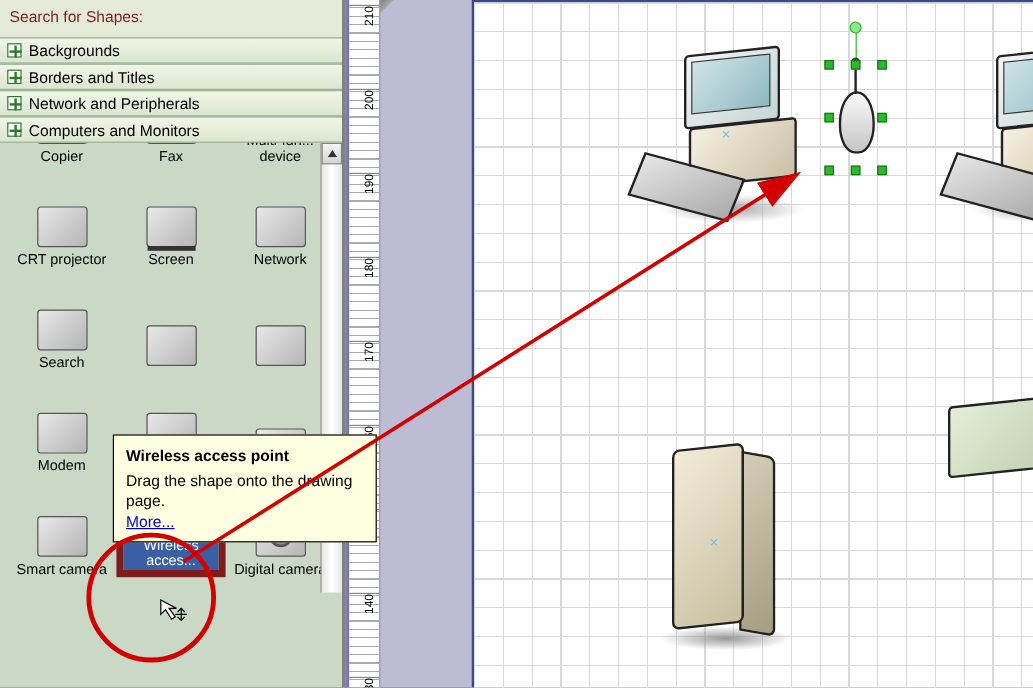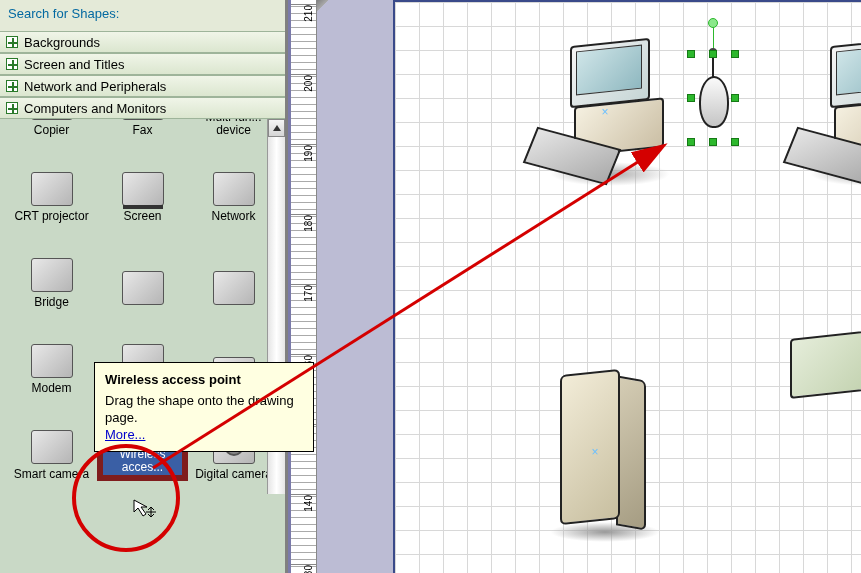--- a/index.html
+++ b/index.html
@@ -2,21 +2,21 @@
 <html><head>
 <meta charset="utf-8">
 <style>
 html,body{margin:0;padding:0;width:861px;height:573px;overflow:hidden;font-family:Tahoma,Arial,sans-serif;font-size:11px;background:#7a7aaa}
 *{box-sizing:border-box}
 #root{position:relative;width:861px;height:573px}
 
 
 .sidebar{position:absolute;left:0;top:0;width:288px;height:573px;background:#c9d9c6;border-right:3px solid #808080}
 .searchblock{background:#e4ead8;padding:6px 8px}
-.searchlabel{font-size:13px;color:#0369a1;margin-bottom:4px}
+.searchlabel{font-size:13px;color:#7f1d1d;margin-bottom:4px}
 .searchrow{display:flex;gap:4px;align-items:center}
 .searchrow input{flex:1;height:22px;border:1px solid #7a9a7a;background:#fff;padding:2px 6px;font-size:12px}
 .searchrow .ddbtn{width:22px;height:22px;border:1px solid #7a9a7a;background:linear-gradient(#f5f9ef,#d5e0c8);display:flex;align-items:center;justify-content:center}
 .searchrow .gobtn{width:22px;height:22px;background:#3aa63a;display:flex;align-items:center;justify-content:center;color:#fff;font-weight:bold}
 .stencilhdr{height:22px;border-top:1px solid #9eb49a;border-bottom:1px solid #9eb49a;background:linear-gradient(#f0f5e8,#dbe6cf);padding:0 6px;display:flex;align-items:center;gap:6px;font-size:13px}
 .stencilhdr .ico{width:12px;height:12px;border:1px solid #2a7a2a;background:#fff;position:relative}
 .stencilhdr .ico:before,.stencilhdr .ico:after{content:"";position:absolute;background:#2a7a2a}
 .stencilhdr .ico:before{left:5px;top:1px;width:2px;height:10px}
 .stencilhdr .ico:after{left:1px;top:5px;width:10px;height:2px}
 
@@ -109,21 +109,21 @@
     <div class="searchblock">
       <div class="searchlabel">Search for Shapes:</div>
     </div>
 
     <div class="stencilhdr">
         <span class="ico"></span>
         <span>Backgrounds</span>
       </div>
     <div class="stencilhdr">
         <span class="ico"></span>
-        <span>Screen and Titles</span>
+        <span>Borders and Titles</span>
       </div>
     <div class="stencilhdr">
         <span class="ico"></span>
         <span>Network and Peripherals</span>
       </div>
     <div class="stencilhdr">
         <span class="ico"></span>
         <span>Computers and Monitors</span>
       </div>
 
@@ -151,21 +151,21 @@
             <div class="ic ic-screen"></div>
             <span class="lbl">Screen</span>
           </div>
         <div class="shape">
             <div class="ic ic-router"></div>
             <span class="lbl">Network</span>
           </div>
 
         <div class="shape">
             <div class="ic ic-bridge"></div>
-            <span class="lbl">Bridge</span>
+            <span class="lbl">Search</span>
           </div>
         <div class="shape">
             <div class="ic ic-bridge"></div>
             <span class="lbl"></span>
           </div>
         <div class="shape">
             <div class="ic ic-router"></div>
             <span class="lbl"></span>
           </div>
 

